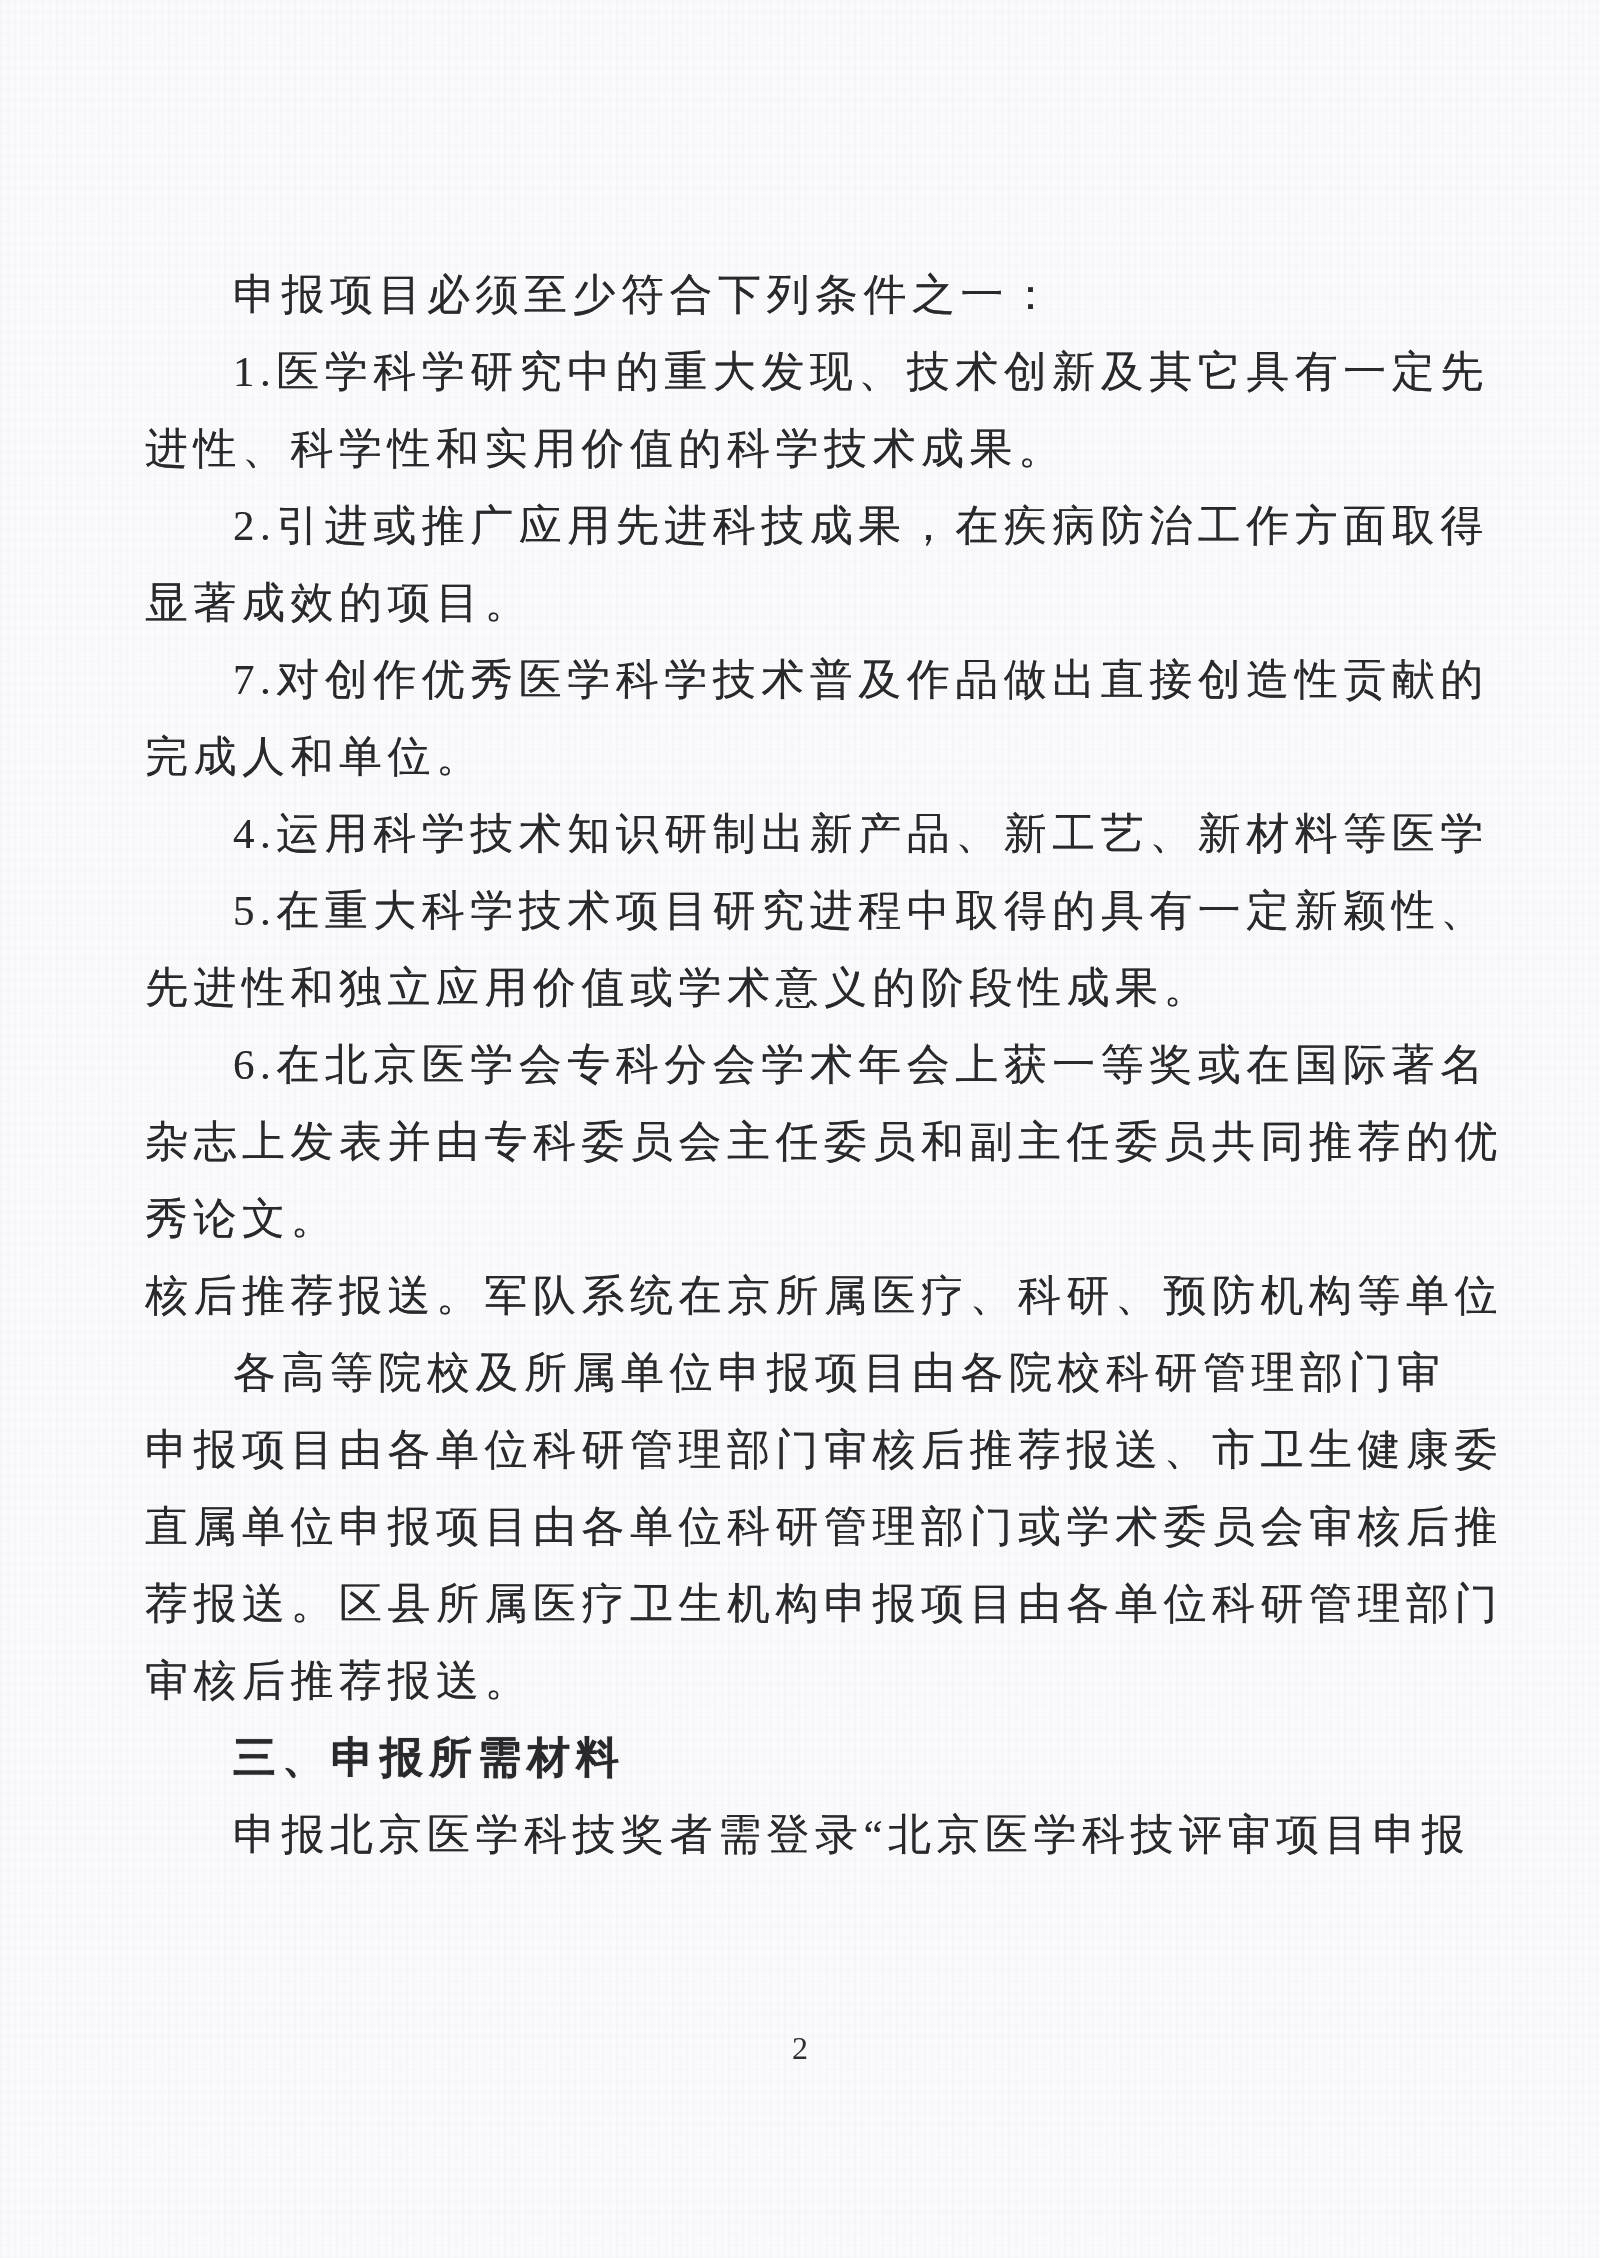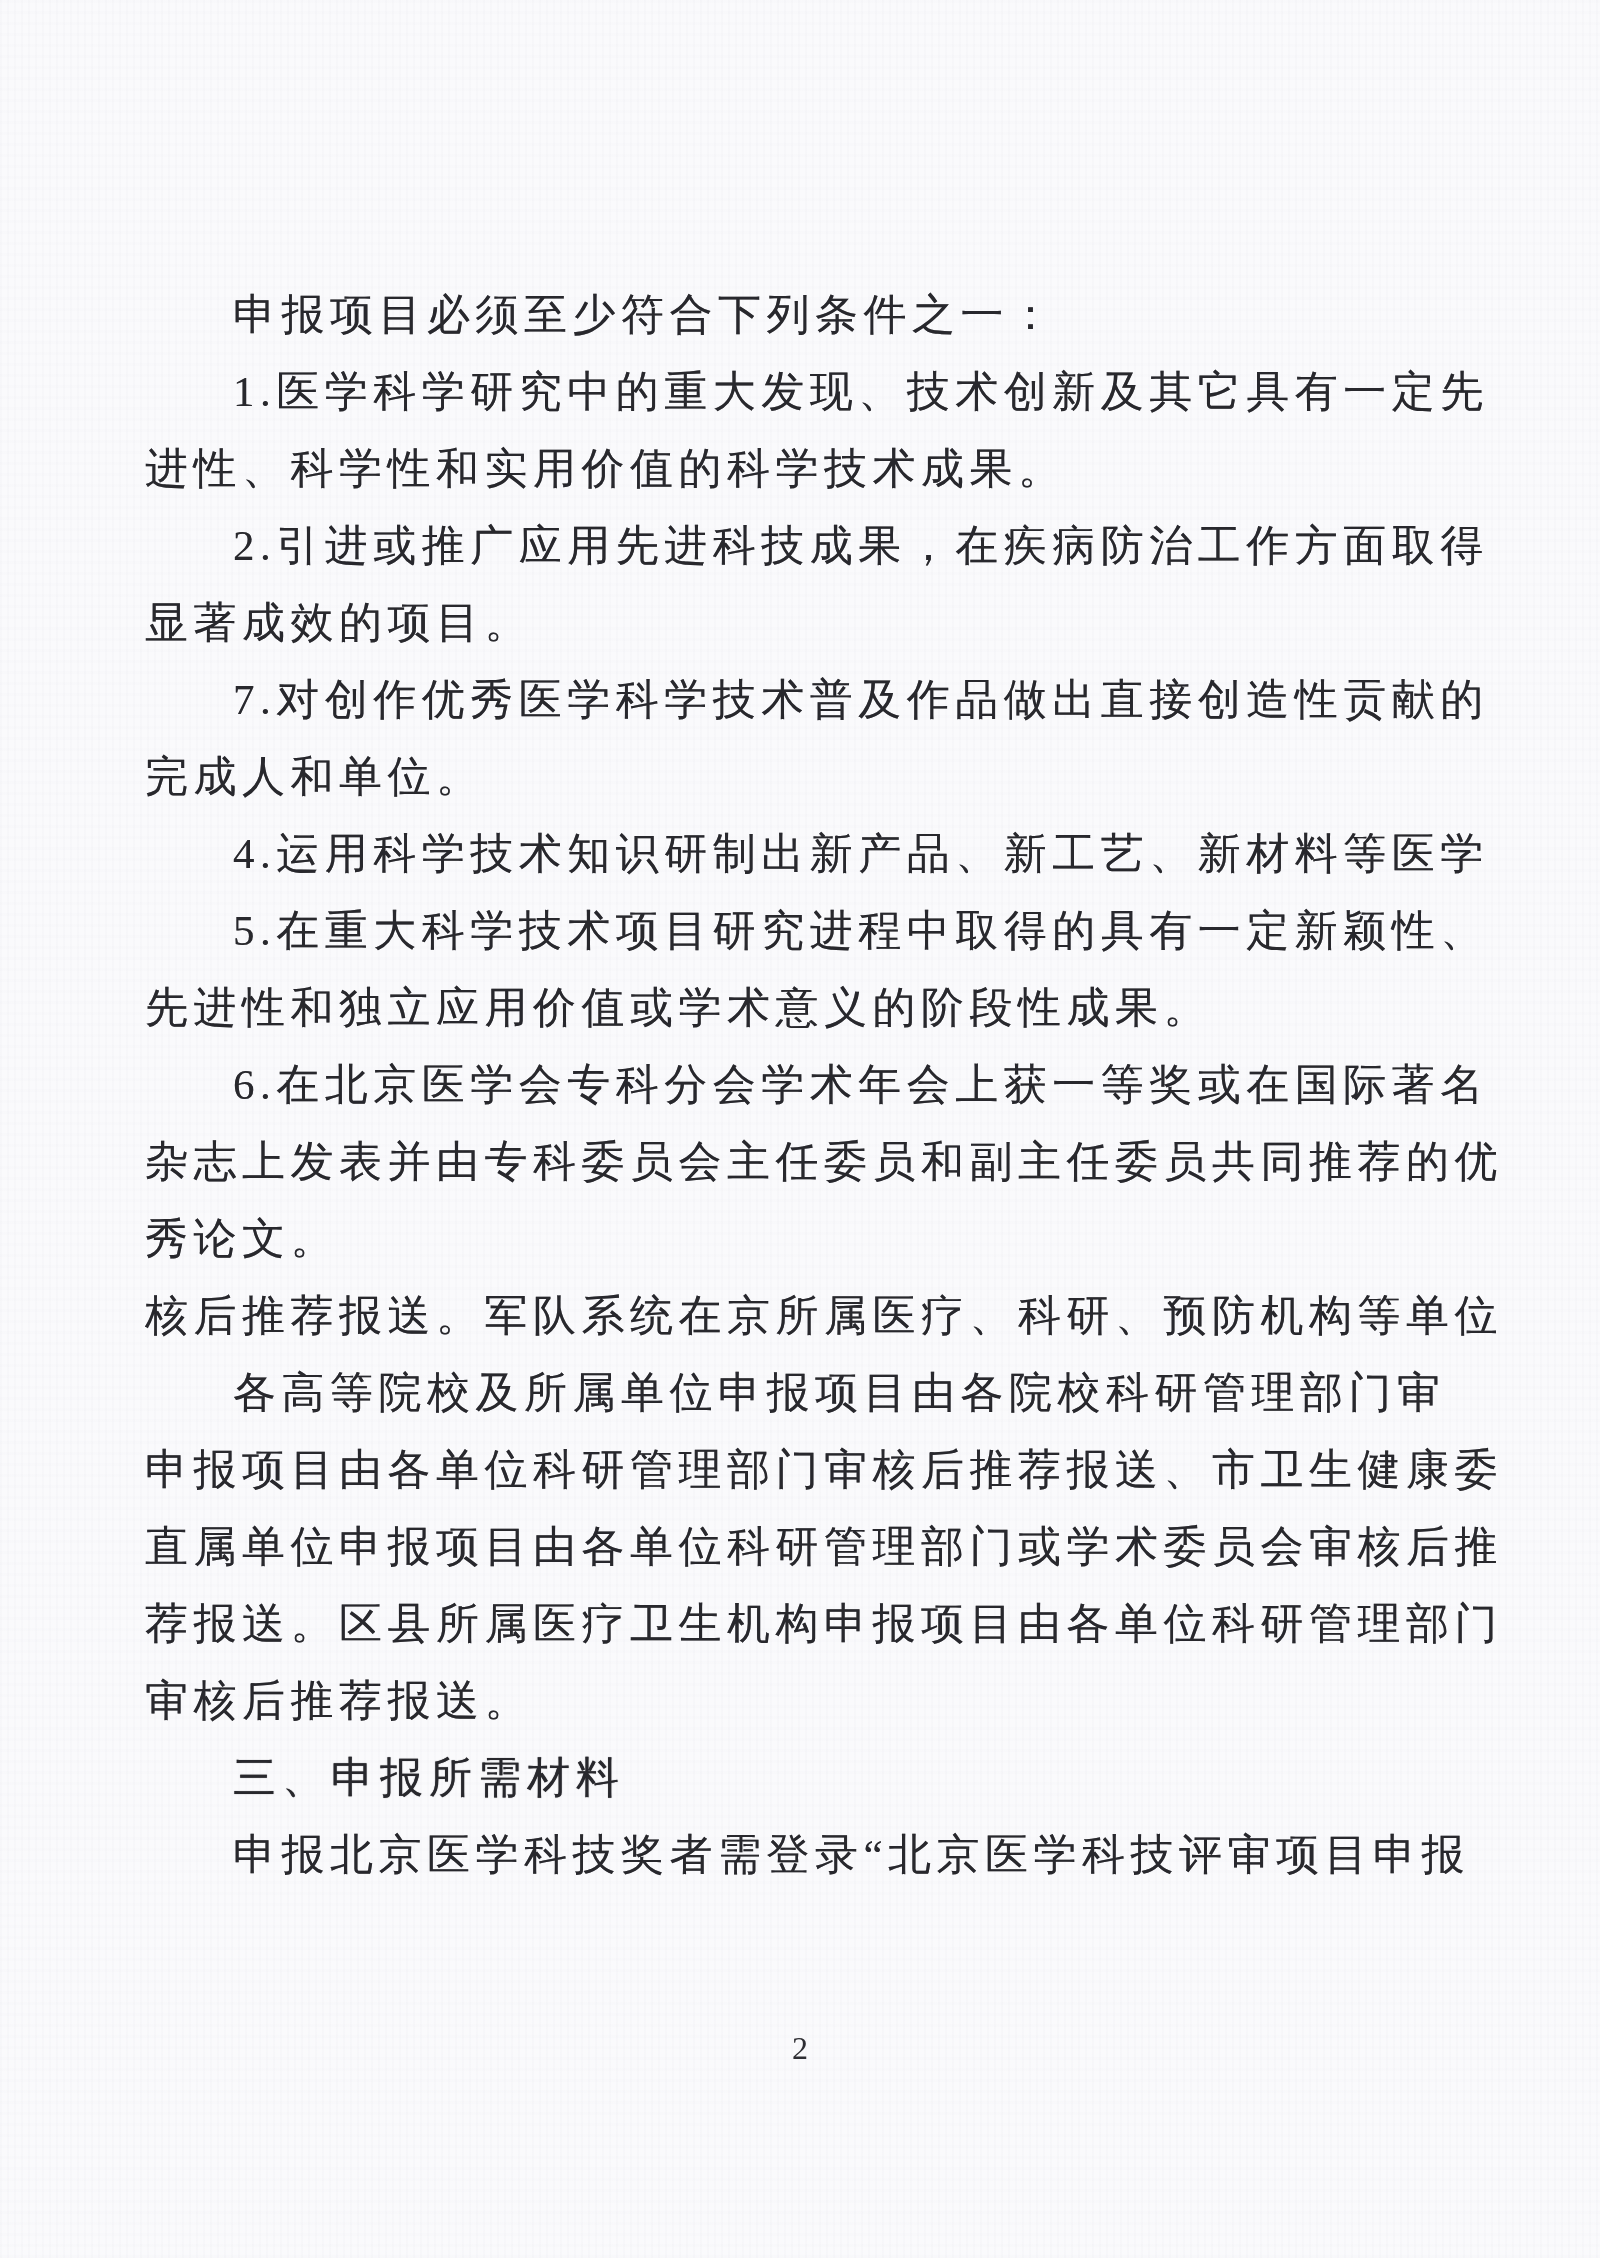--- a/index.html
+++ b/index.html
@@ -18,37 +18,37 @@
     
     background-image:
       repeating-linear-gradient(90deg, rgba(205,205,215,0.07) 0 2px, rgba(255,255,255,0) 2px 7px),
       repeating-linear-gradient(0deg, rgba(215,215,225,0.05) 0 3px, rgba(255,255,255,0) 3px 11px);
     font-family: "Liberation Serif", "DejaVu Serif", serif;
     color: #28282d;
   }
   .textblock {
     position: absolute;
     left: 145px;
-    top: 276px;
+    top: 256px;
     width: 1330px;
   }
   .line {
     height: 77px;
     line-height: 77px;
     font-size: 43px;
     letter-spacing: 5.5px;
     white-space: nowrap;
     text-shadow: 0 0 0.6px rgba(40,40,45,0.55);
   }
   .line.indent {
     padding-left: 88px;
   }
   .line.heading {
     font-family: "Liberation Sans", "DejaVu Sans", sans-serif;
-    font-weight: 400;
+    font-weight: 700;
     letter-spacing: 6px;
     text-shadow: 0 0 0.8px rgba(20,20,25,0.8);
   }
   .pagenum {
     position: absolute;
     top: 2018px;
     left: 0;
     width: 100%;
     height: 60px;
     line-height: 60px;

